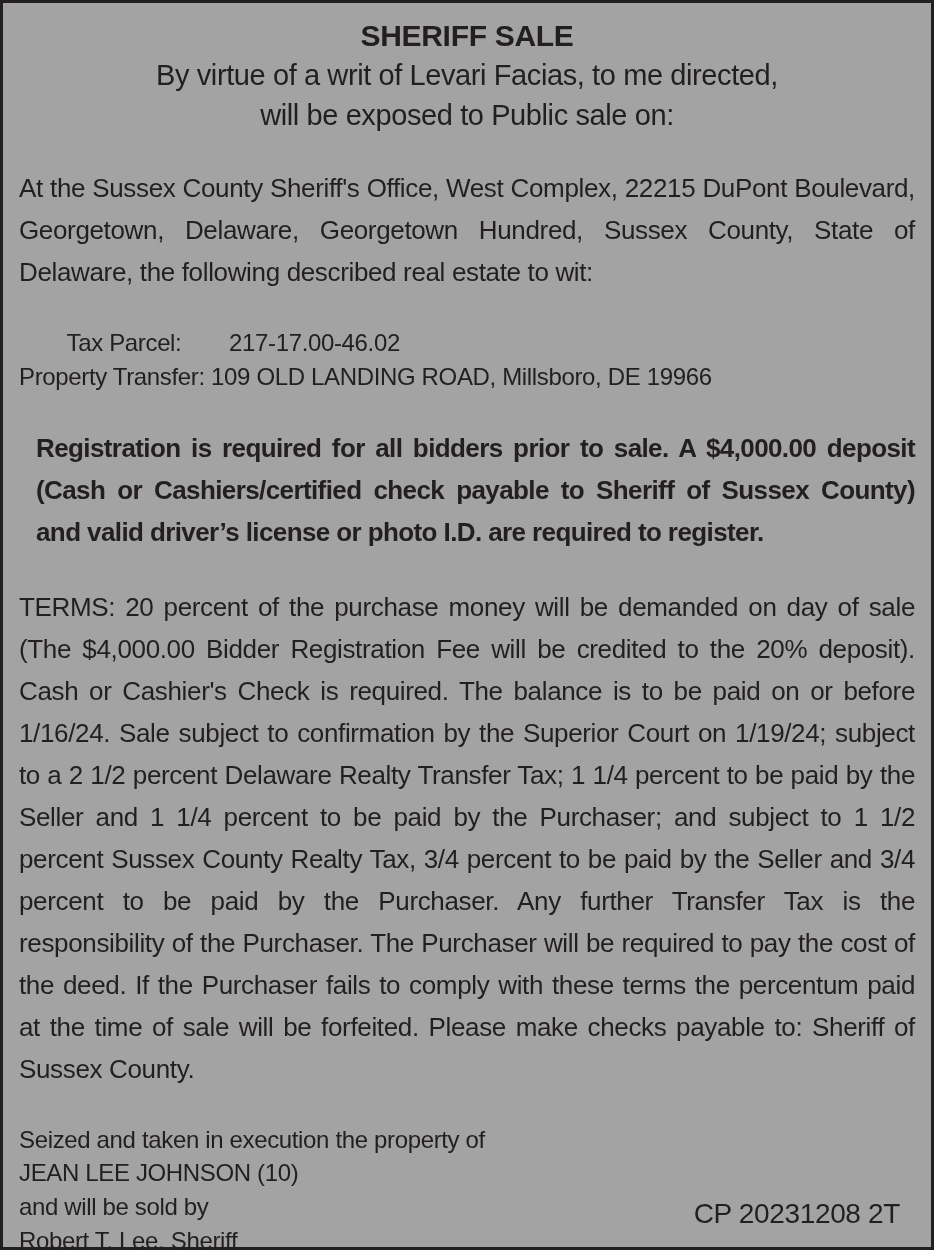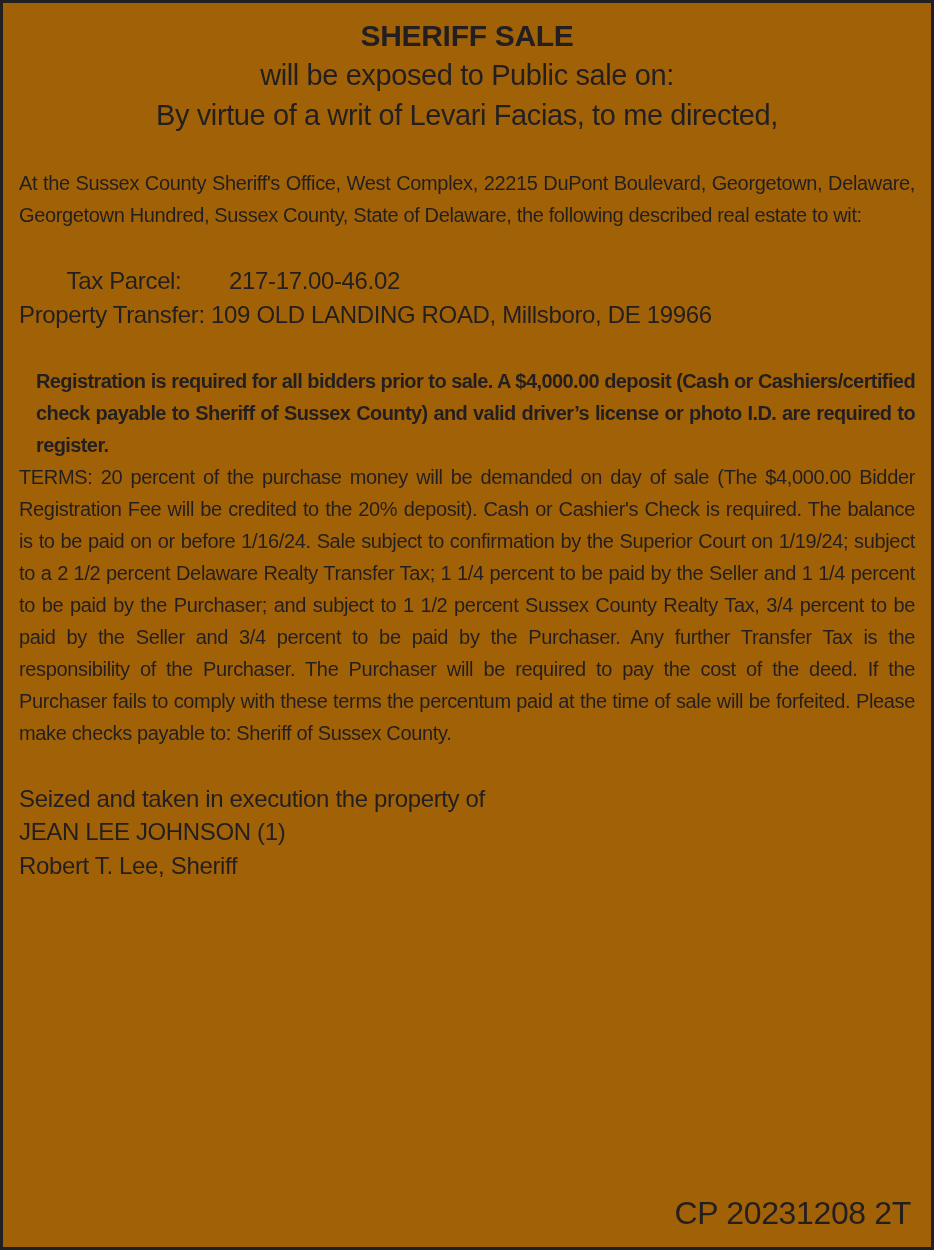--- a/index.html
+++ b/index.html
@@ -10,21 +10,21 @@
     body {
       width: 934px;
       height: 1250px;
       overflow: hidden;
     }
     .notice {
       box-sizing: border-box;
       width: 934px;
       height: 1250px;
       border: 3px solid #231f20;
-      background: #a16207;
+      background: #a3a3a3;
       color: #231f20;
       font-family: "Liberation Sans", sans-serif;
       padding: 14px 16px 0 16px;
       position: relative;
     }
     .header {
       text-align: center;
     }
     .header .title {
       font-weight: bold;
@@ -40,22 +40,22 @@
       letter-spacing: -0.4px;
     }
     .header .line-bold {
       font-weight: bold;
       font-size: 29px;
       line-height: 40px;
       margin: 0;
       letter-spacing: -0.4px;
     }
     .para {
-      font-size: 20px;
-      line-height: 32px;
+      font-size: 26px;
+      line-height: 42px;
       text-align: justify;
       text-align-last: left;
       margin: 0;
       letter-spacing: -0.35px;
     }
     .location {
       margin-top: 32px;
     }
     .parcel {
       margin-top: 33px;
@@ -71,67 +71,69 @@
       width: 210px;
       text-align: center;
     }
     .registration {
       margin-top: 33px;
       font-weight: bold;
       letter-spacing: -0.6px;
       margin-left: 17px;
     }
     .terms {
+      margin-top: 33px;
     }
     .closing {
       margin-top: 33px;
       text-align: left;
     }
     .closing .cline {
       font-size: 24px;
       line-height: 33.8px;
       letter-spacing: -0.35px;
       margin: 0;
     }
     .footer-code {
       position: absolute;
-      right: 20px;
+      right: 31px;
       top: 1194px;
-      font-size: 32px;
+      font-size: 28px;
       line-height: 33.8px;
       letter-spacing: -0.35px;
     }
   </style>
 </head>
 <body>
 
 <div class="notice">
 
   <div class="header">
     <p class="title">SHERIFF SALE</p>
+    <p class="line">By virtue of a writ of Levari Facias, to me directed,</p>
     <p class="line">will be exposed to Public sale on:</p>
-    <p class="line">By virtue of a writ of Levari Facias, to me directed,</p>
   </div>
 
   <p class="para location">At the Sussex County Sheriff's Office, West Complex, 22215 DuPont Boulevard, Georgetown, Delaware, Georgetown Hundred, Sussex County, State of Delaware, the following described real estate to wit:</p>
 
   <div class="parcel">
     <div class="row">
       <span class="label-tax">Tax Parcel:</span><span>217-17.00-46.02</span>
     </div>
     <div class="row">
       <span>Property Transfer:</span> <span>109 OLD LANDING ROAD, Millsboro, DE 19966</span>
     </div>
   </div>
 
   <p class="para registration">Registration is required for all bidders prior to sale. A $4,000.00 deposit (Cash or Cashiers/certified check payable to Sheriff of Sussex County) and valid driver’s license or photo I.D. are required to register.</p>
 
   <p class="para terms">TERMS:  20 percent of the purchase money will be demanded on day of sale (The $4,000.00 Bidder Registration Fee will be credited to the 20% deposit). Cash or Cashier's Check is required.  The balance is to be paid on or before 1/16/24. Sale subject to confirmation by the Superior Court on 1/19/24; subject to a 2 1/2 percent Delaware Realty Transfer Tax; 1 1/4 percent to be paid by the Seller and 1 1/4 percent to be paid by the Purchaser; and subject to 1 1/2 percent Sussex County Realty Tax, 3/4 percent to be paid by the Seller and 3/4 percent to be paid by the Purchaser.  Any further Transfer Tax is the responsibility of the Purchaser. The Purchaser will be required to pay the cost of the deed.  If the Purchaser fails to comply with these terms the percentum paid at the time of sale will be forfeited.  Please make checks payable to: Sheriff of Sussex County.</p>
 
   <div class="closing">
     <p class="cline">Seized and taken in execution the property of</p>
-    <p class="cline">JEAN LEE JOHNSON (1)</p>
+    <p class="cline">JEAN LEE JOHNSON (10)</p>
+    <p class="cline">and will be sold by</p>
     <p class="cline">Robert T. Lee, Sheriff</p>
   </div>
 
   <div class="footer-code">CP 20231208 2T</div>
 
 </div>
 
 </body></html>

